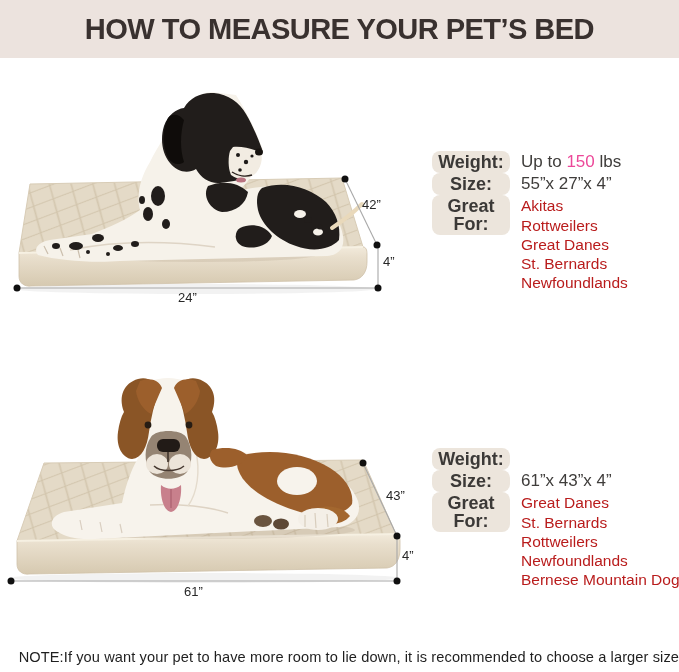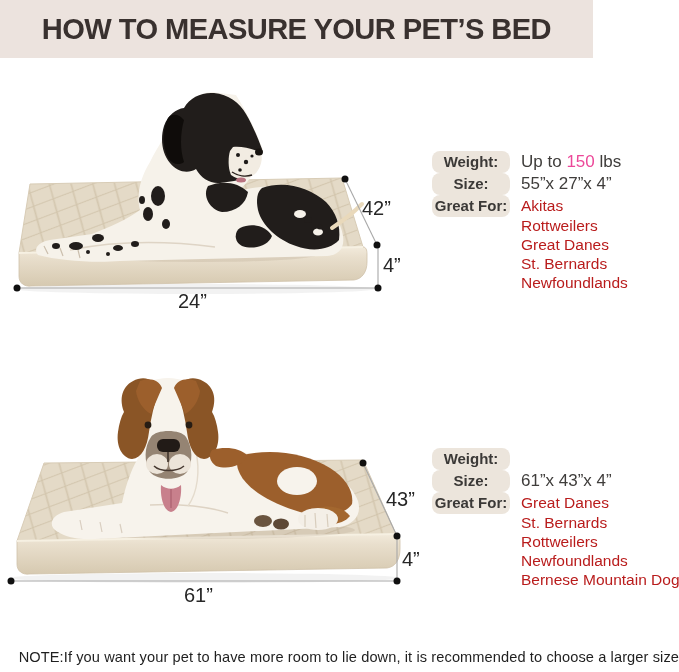--- a/index.html
+++ b/index.html
@@ -1,32 +1,32 @@
 <!DOCTYPE html>
 <html><head>
 <meta charset="utf-8">
 <style>
   html,body{margin:0;padding:0;background:#ffffff;}
   .page{position:relative;width:679px;height:672px;background:#ffffff;overflow:hidden;
         font-family:"Liberation Sans",sans-serif;}
   
-  .header-band{position:absolute;left:0;top:0;width:593px;height:58px;background:#ece3de;
+  .header-band{position:absolute;left:0;top:0;width:679px;height:58px;background:#ece3de;
                display:flex;align-items:center;justify-content:center;}
   .page-title{font-size:30px;font-weight:bold;color:#39312f;letter-spacing:-0.6px;
               transform:scaleX(0.97);white-space:nowrap;}
   
   .scene{position:absolute;left:0;top:0;}
   
-  .dim{position:absolute;font-size:20px;color:#272727;white-space:nowrap;}
+  .dim{position:absolute;font-size:13px;color:#272727;white-space:nowrap;}
   
   .specs{position:absolute;left:432px;width:246px;}
   .spec-row{display:flex;align-items:flex-start;height:22px;}
   .spec-row.tall{height:auto;}
   .pill{flex:0 0 78px;background:#ece5dc;border-radius:8px;text-align:center;
-        font-weight:bold;font-size:15px;color:#3b3937;line-height:18px;padding:2px 0;}
+        font-weight:bold;font-size:18px;color:#3b3937;line-height:18px;padding:2px 0;}
   .val{margin-left:11px;font-size:17px;color:#3f3d3b;line-height:21px;white-space:nowrap;}
   .accent{color:#ec4899;font-weight:normal;}
   .gf-list{margin:0;padding:0 0 0 11px;list-style:none;}
   .gf-list li{font-size:15.5px;color:#b91c1c;line-height:19px;white-space:nowrap;}
   .gf-list li:first-child{line-height:21px;}
   
   .note{position:absolute;left:0;top:649px;width:679px;text-align:right;
         font-size:14.6px;color:#1f1f1f;letter-spacing:0.1px;white-space:nowrap;}
 </style>
 </head>

